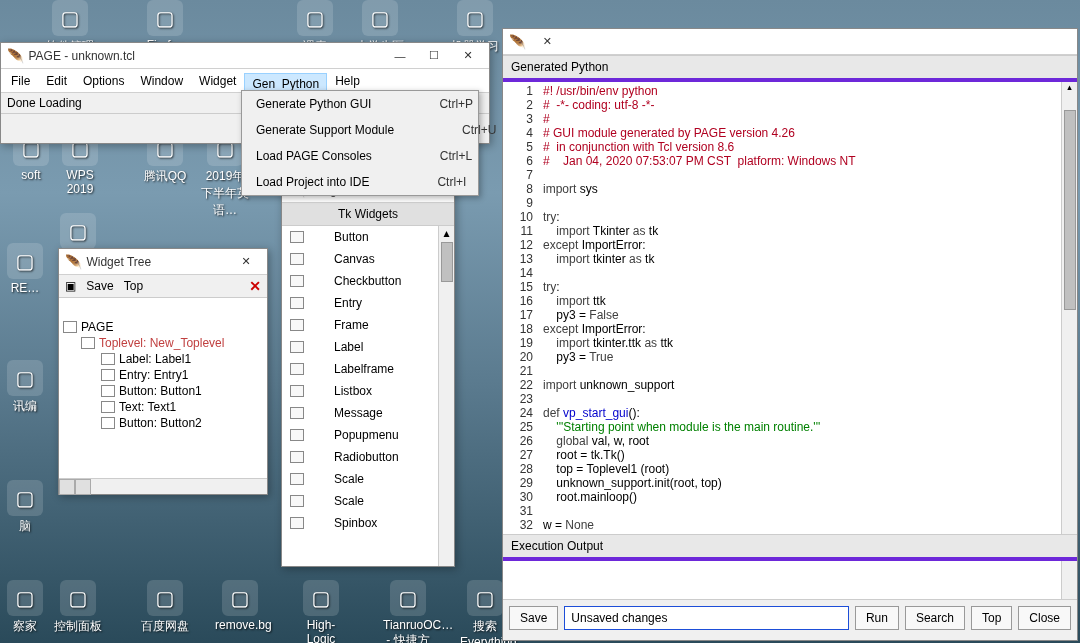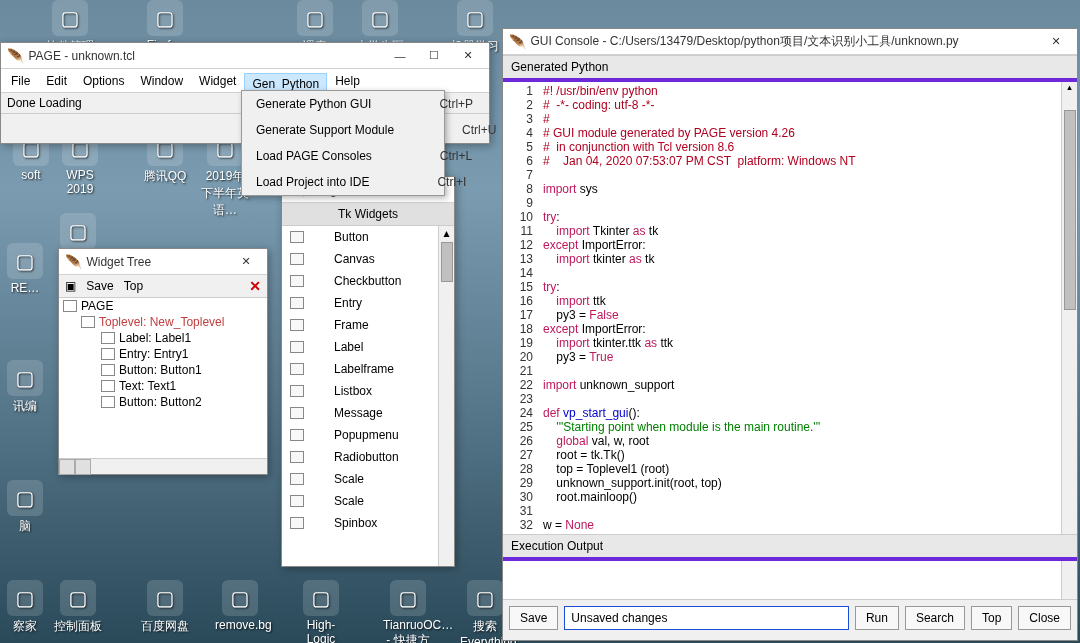--- a/index.html
+++ b/index.html
@@ -21,21 +21,21 @@
 .dropdown { position: absolute; background: #f0f0f0; border: 1px solid #999; box-shadow: 2px 2px 6px rgba(0,0,0,0.3); z-index: 100; }
 .dropdown-row { display: flex; padding: 6px 14px; font-size: 12px; cursor: pointer; white-space: nowrap; }
 .dropdown-row .dd-label { flex: 1; padding-right: 30px; }
 .dropdown-row .dd-shortcut { color: #333; margin-left: 38px; }
 
 .status-line { padding: 3px 6px; font-size: 12px; background: #f0f0f0; border-bottom: 1px solid #ccc; }
 
 
 .tree-toolbar { display: flex; align-items: center; padding: 3px 6px; font-size: 12px; gap: 10px; background: #f0f0f0; border-bottom: 1px solid #ccc; }
 .tree-toolbar .close-x { margin-left: auto; color: #c00; font-weight: bold; cursor: pointer; font-size: 14px; }
-.tree-body { padding: 0 4px; font-size: 12px; background: #fff; height: 160px; overflow: hidden; position: relative; }
+.tree-body { padding: 21px 4px; font-size: 12px; background: #fff; height: 180px; overflow: hidden; position: relative; }
 .tree-row { display: flex; align-items: center; padding: 1px 0; }
 .tree-row .tree-icon { width: 14px; height: 12px; border: 1px solid #888; background: #fff; margin-right: 4px; display: inline-block; }
 .tree-row .tree-text { font-size: 12px; }
 .tree-row.sel .tree-text { color: #c04040; }
 .tree-indent-1 { padding-left: 18px; }
 .tree-indent-2 { padding-left: 38px; }
 .tree-scroll-h { height: 16px; background: #f0f0f0; border-top: 1px solid #ccc; display: flex; align-items: center; }
 .tree-scroll-h::before, .tree-scroll-h::after { content: ''; width: 14px; height: 14px; background: #e0e0e0; border: 1px solid #aaa; }
 
 
@@ -59,21 +59,21 @@
 .code-scroll { position: absolute; right: 0; top: 0; width: 16px; height: 100%; background: #f0f0f0; border-left: 1px solid #ccc; }
 .code-scroll .thumb { width: 12px; margin: 14px 2px 0; height: 200px; background: #c0c0c0; border: 1px solid #999; }
 .exec-area { background: #fff; height: 38px; position: relative; }
 .exec-scroll { position: absolute; right: 0; top: 0; width: 16px; height: 100%; background: #f0f0f0; border-left: 1px solid #ccc; }
 .console-footer { display: flex; align-items: center; padding: 6px; gap: 6px; background: #f0f0f0; border-top: 1px solid #ccc; }
 .console-footer .btn { background: #f8f8f8; border: 1px solid #999; padding: 4px 10px; font-size: 12px; cursor: pointer; }
 .console-footer .status { flex: 1; background: #fff; border: 1px solid #1d4ed8; padding: 4px 6px; font-size: 12px; }
 
 
 .c-red { color: #b00020; }
-.c-orange { color: #be185d; }
+.c-orange { color: #404040; }
 .c-blue { color: #0000cc; }
 .c-green { color: #008000; }
 .c-dark { color: #000; }
 </style>
 </head>
 <body>
 
 <div class="desktop" id="desktop">
     <div class="desk-icon" style="left: 45px; top: 0px;">
       <div class="icon-box">▢</div>
@@ -170,21 +170,21 @@
       <span class="menu-item">Edit</span>
       <span class="menu-item">Options</span>
       <span class="menu-item">Window</span>
       <span class="menu-item">Widget</span>
       <span class="menu-item active">Gen_Python</span>
       <span class="menu-item">Help</span>
     </div>
   <div class="status-line">Done Loading</div>
 </div>
 
-<div class="dropdown" style="left:241px; top:90px; width:204px;" id="genpy-dd">
+<div class="dropdown" style="left:241px; top:90px; width:238px;" id="genpy-dd">
     <div class="dropdown-row">
       <span class="dd-label">Generate Python GUI</span>
       <span class="dd-shortcut">Ctrl+P</span>
     </div>
     <div class="dropdown-row">
       <span class="dd-label">Generate Support Module</span>
       <span class="dd-shortcut">Ctrl+U</span>
     </div>
     <div class="dropdown-row">
       <span class="dd-label">Load PAGE Consoles</span>
@@ -312,21 +312,20 @@
           <div style="height:14px;text-align:center;">▴</div>
           <div class="thumb"></div>
         </div>
     </div>
   </div>
 </div>
 
 <div class="console">
   <div class="titlebar">
     <span class="feather">🪶</span>
-    <span class="title-text">GUI Console - C:/Users/13479/Desktop/python项目/文本识别小工具/unknown.py</span>
     <div class="win-btn close">✕</div>
   </div>
   <div class="section-label">Generated Python</div>
   <div class="code-area">
     <div class="gutter" id="code-gutter">
         <div>1</div>
         <div>2</div>
         <div>3</div>
         <div>4</div>
         <div>5</div>

